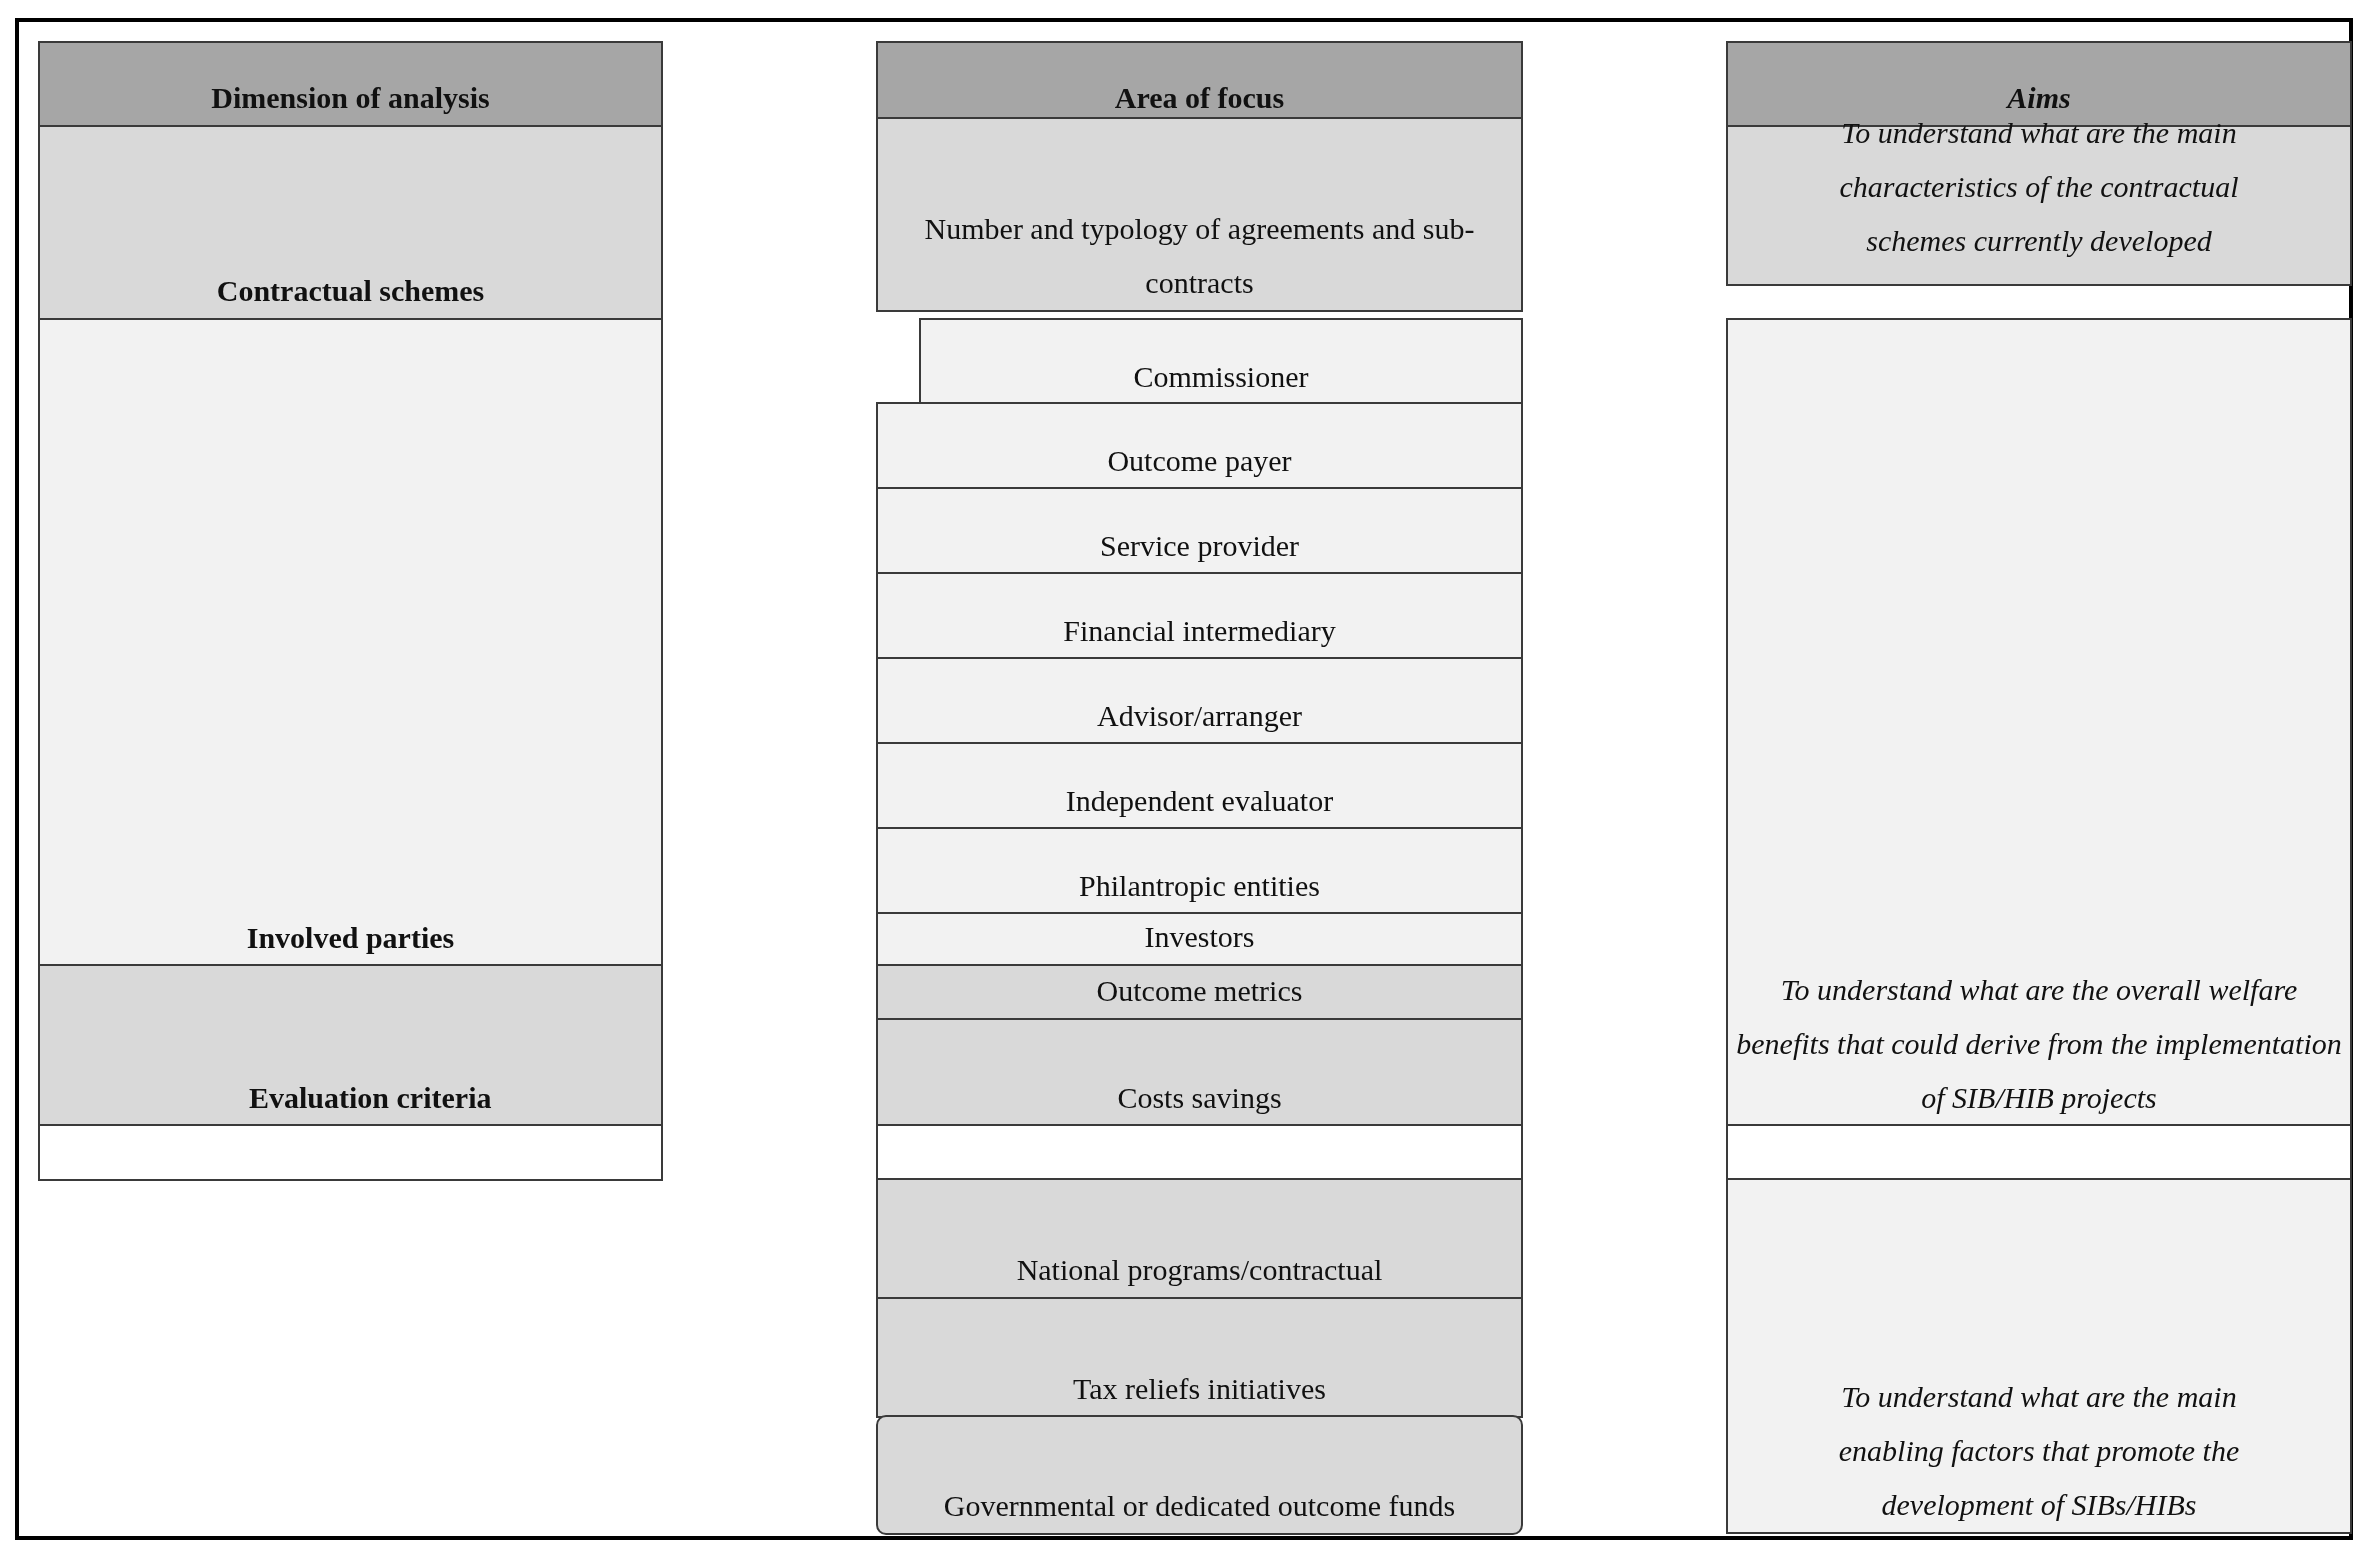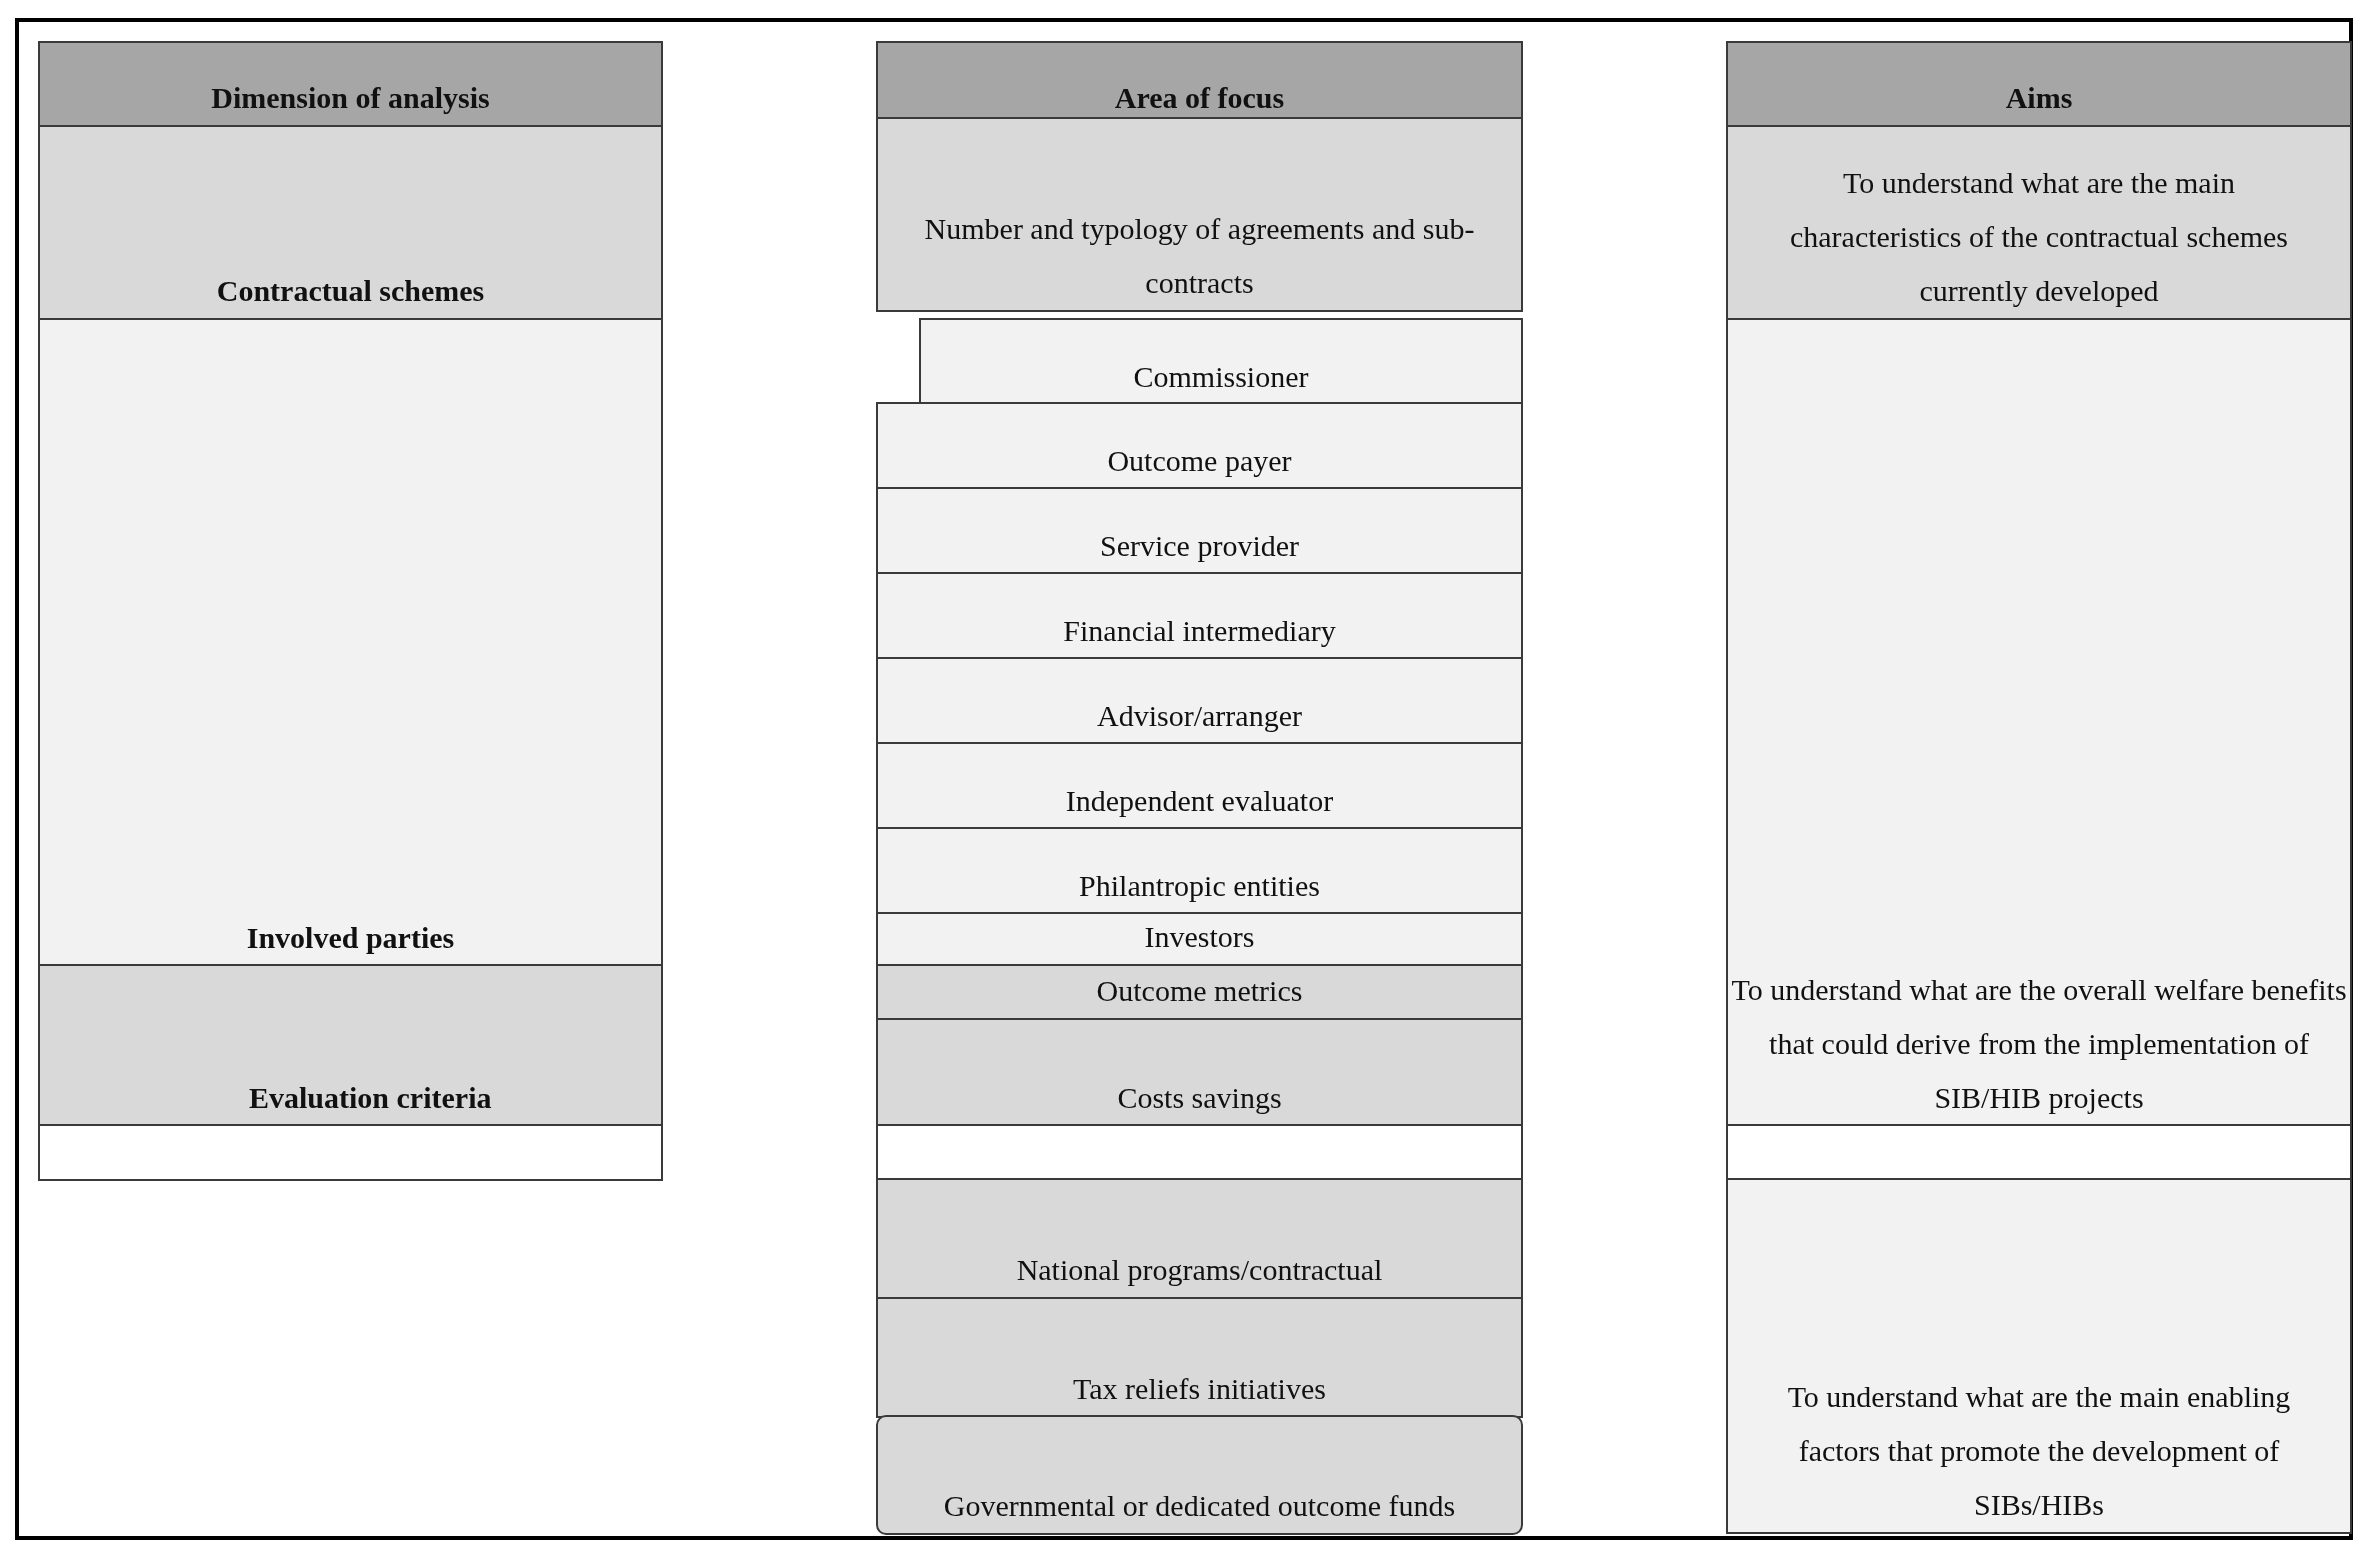--- a/index.html
+++ b/index.html
@@ -85,25 +85,25 @@
       <span>National programs/contractual</span>
     </div>
   <div class="cell dark" style="top:1256px; height:121px;">
       <span>Tax reliefs initiatives</span>
     </div>
   <div class="cell dark" style="top:1374px; height:120px; padding:0 1.3px; white-space:nowrap; overflow:hidden;border-radius:10px;">
       <span>Governmental or dedicated outcome funds</span>
     </div>
 </div>
 
-<div class="col" style="left:1726px; width:626px; height:1494px;">
+<div class="col" style="left:1726px; width:626px; height:1494px;font-style:italic;">
   <div class="cell hdr" style="top:0; height:86px;">
       <span>Aims</span>
     </div>
-  <div class="cell dark" style="top:84px; height:195px; padding:0 59px;">
+  <div class="cell dark" style="top:84px; height:161px; padding:16px 59px;">
       <span>To understand what are the main characteristics of the contractual schemes currently developed</span>
     </div>
   <div class="cell light" style="top:277px; height:809px; padding:0 2.6px;">
       <span>To understand what are the overall welfare benefits that could derive from the implementation of SIB/HIB projects</span>
     </div>
   <div class="cell blank" style="top:1083px; height:57px;">
       <span></span>
     </div>
   <div class="cell light" style="top:1137px; height:356px; padding:0 59px;">
       <span>To understand what are the main enabling factors that promote the development of SIBs/HIBs</span>

